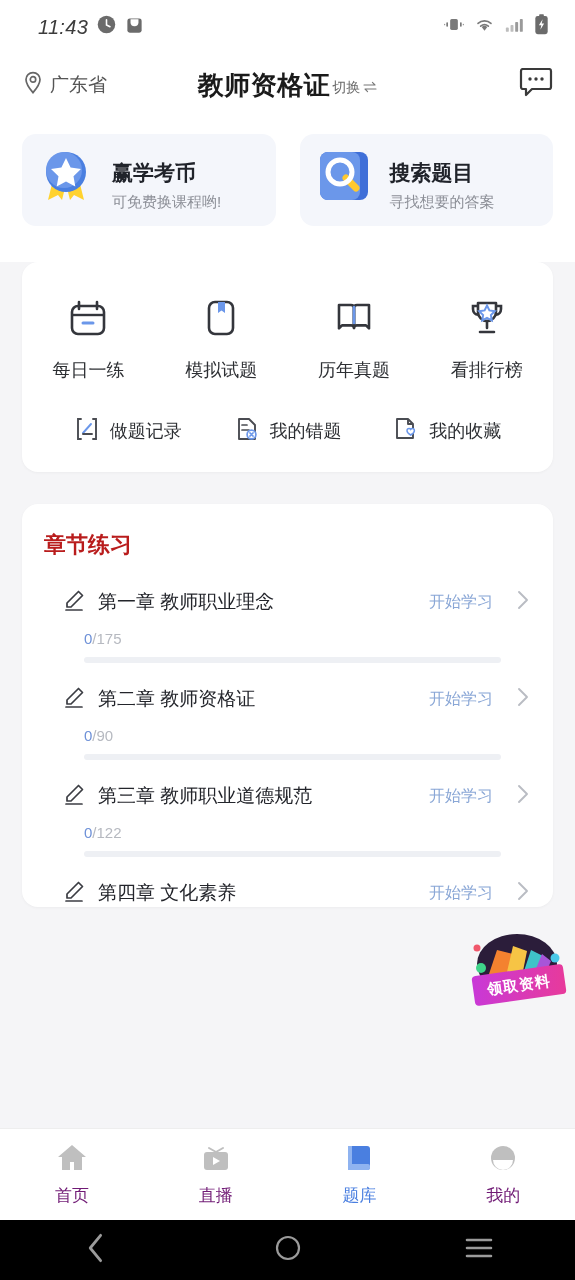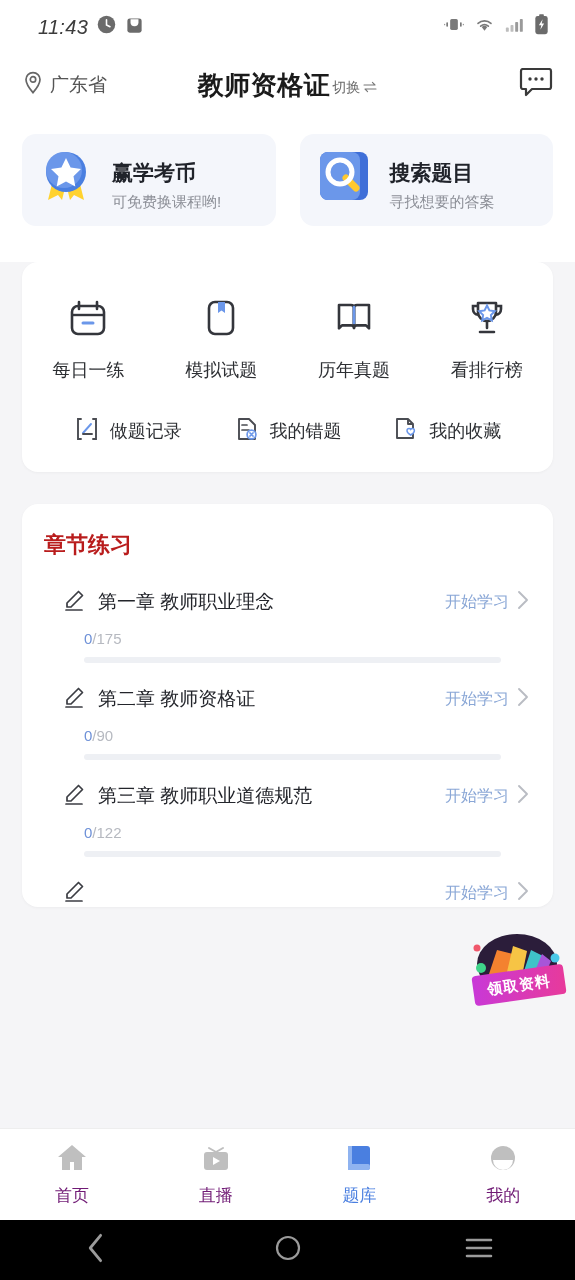--- a/index.html
+++ b/index.html
@@ -79,21 +79,21 @@
   .mini-item { flex: 1; display: flex; align-items: center; justify-content: center; gap: 10px; }
   .mini-label { font-size: 18px; color: #2d2f33; }
 
   
   .chap-card { margin-top: 32px; padding: 26px 0 0 0; }
   .chap-head { font-size: 22px; font-weight: bold; color: #b91c1c; padding: 0 22px 6px 22px; }
   .chap-list { padding: 0 22px; }
   .chap-row { padding: 22px 0 0 0; }
   .chap-top { display: flex; align-items: center; gap: 12px; padding-left: 18px; }
   .chap-name { font-size: 19px; color: #23252b; }
-  .chap-action { margin-left: auto; display: flex; align-items: center; gap: 6px; }
+  .chap-action { margin-left: auto; display: flex; align-items: center; gap: 22px; }
   .chap-action-label { font-size: 16px; color: #8aa7d6; }
   .chap-prog-num { font-size: 15px; margin: 14px 0 10px 40px; color: #b6b9c0; }
   .chap-prog-num b { color: #6e91d8; font-weight: normal; }
   .chap-bar { height: 6px; border-radius: 3px; background: #eef0f4; margin: 0 30px 0 40px; }
 
   
   .sticker {
     position: absolute; right: 8px; top: 928px;
     width: 100px; height: 94px;
   }
@@ -411,20 +411,21 @@
         </div>
 
         <div class="chap-row">
           <div class="chap-top">
             <span class="ic">
               <svg width="24" height="24" viewBox="0 0 24 24">
                   <path d="M16.5 3.5l4 4L9 19H5v-4z" fill="none" stroke="#3b3d43" stroke-width="1.7" stroke-linejoin="round"></path>
                   <path d="M4 22h16" stroke="#3b3d43" stroke-width="1.7" stroke-linecap="round"></path>
                 </svg>
             </span>
+            <span class="chap-name">第四章  文化素养</span>
             <span class="chap-action">
               <span class="chap-action-label">开始学习</span>
               <span class="ic">
                 <svg width="16" height="20" viewBox="0 0 12 20">
                     <path d="M2 2l8 8-8 8" stroke="#b9bcc3" stroke-width="1.9" fill="none" stroke-linecap="round" stroke-linejoin="round"></path>
                   </svg>
               </span>
             </span>
           </div>
         </div>

